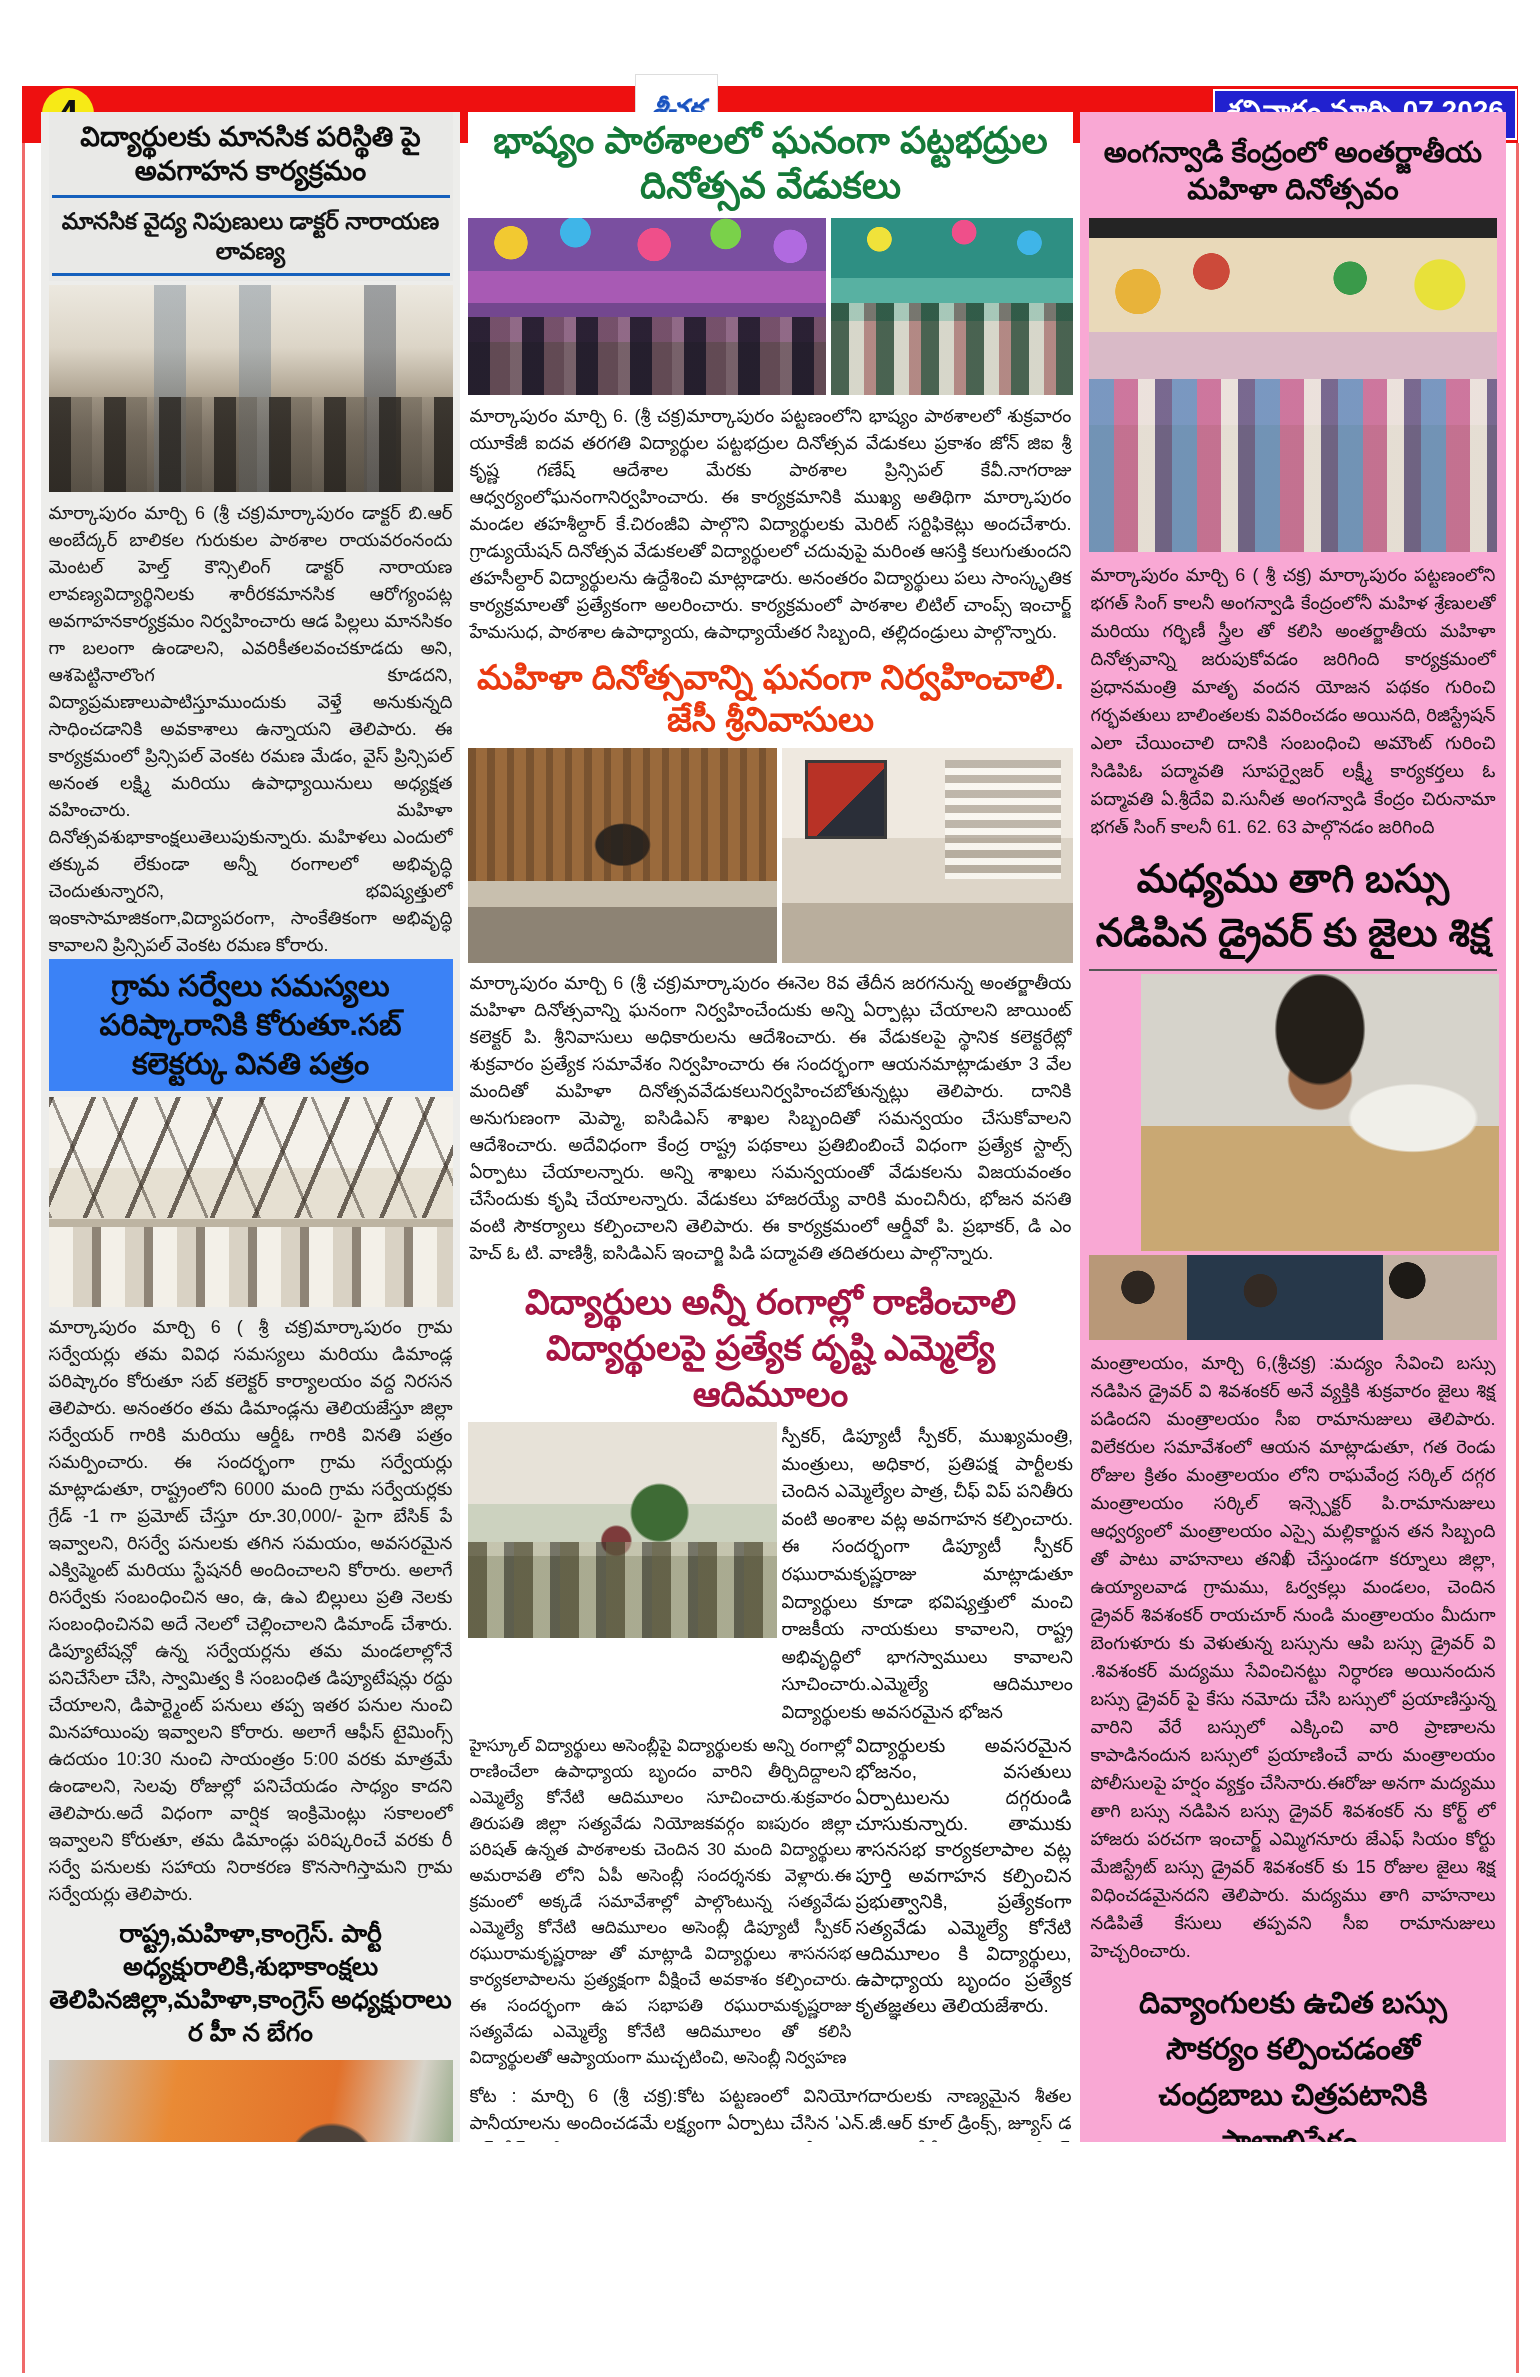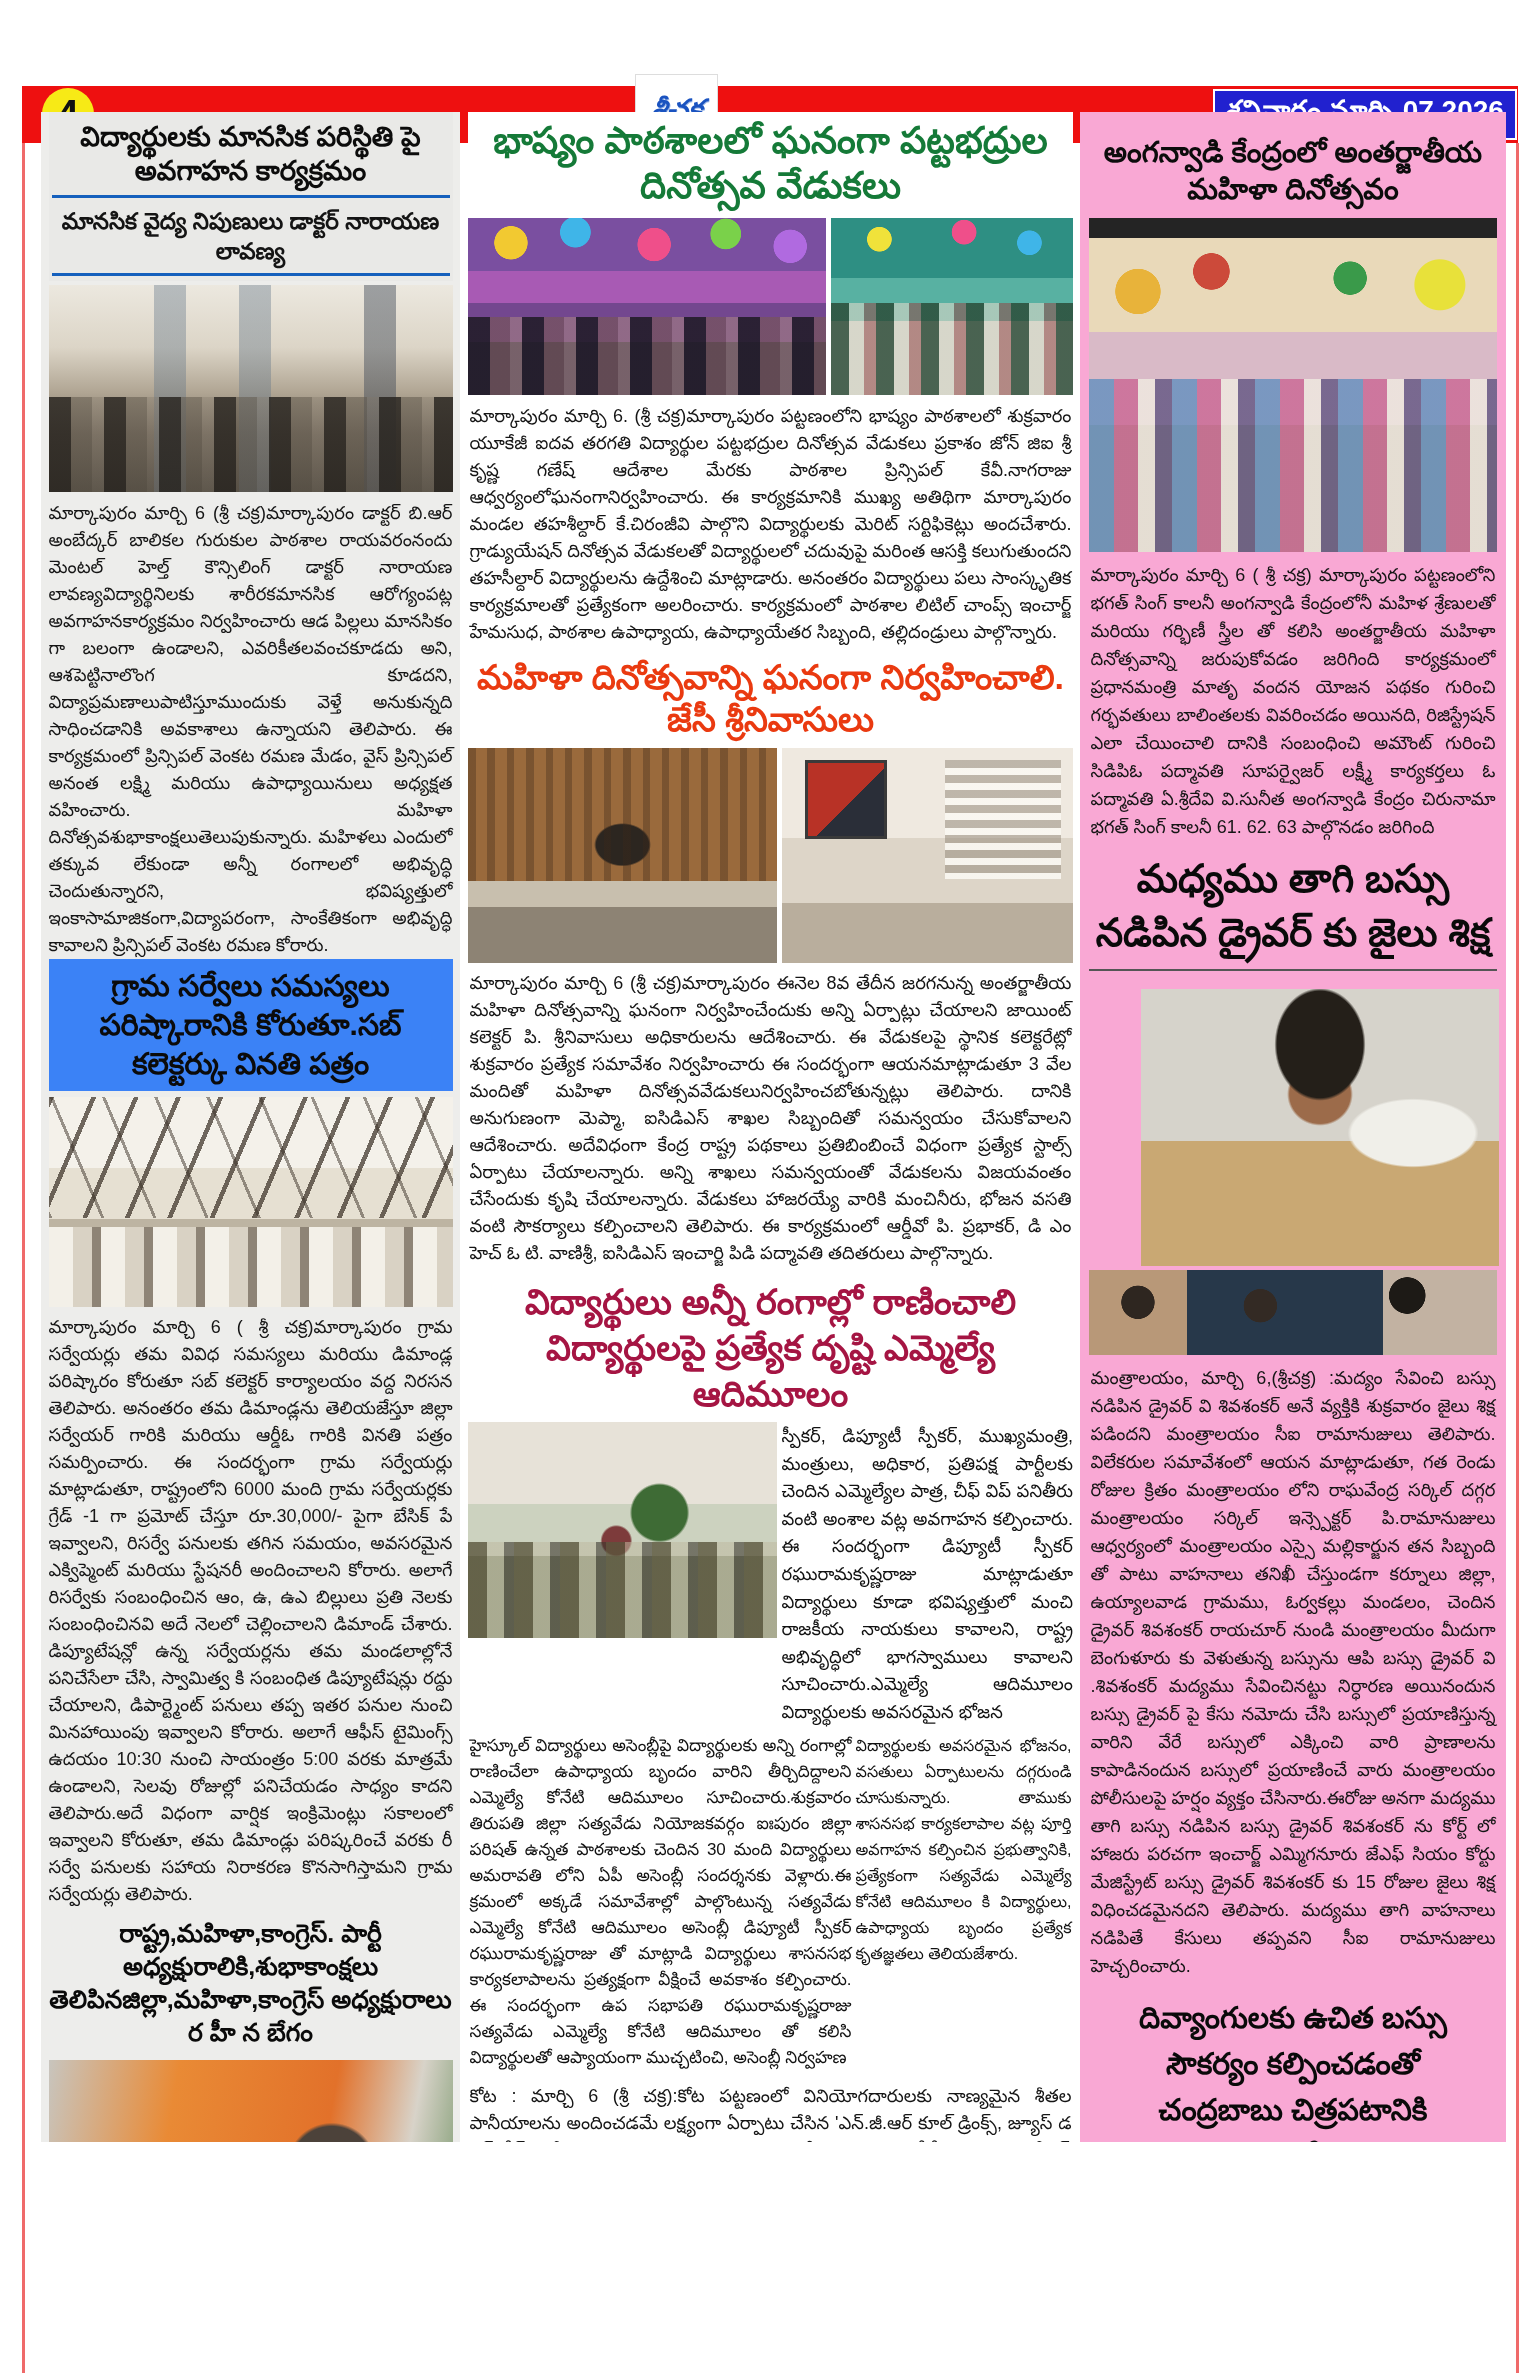--- a/index.html
+++ b/index.html
@@ -109,38 +109,38 @@
     background:
       radial-gradient(circle at 62% 42%, #3e6b35 0 12%, transparent 13%),
       radial-gradient(circle at 48% 55%, #7d3b3b 0 7%, transparent 8%),
       linear-gradient(180deg,#e7e2d8 0 38%,#ccd2bf 38% 62%,#90997e 62% 100%); }
   .p-students::after { content:""; position:absolute; left:0; right:0; bottom:0; height:44%;
     background:repeating-linear-gradient(90deg, rgba(90,85,60,.8) 0 19.4px, rgba(190,185,160,.55) 19.4px 36px, rgba(60,55,45,.6) 36px 46px); }
   .txt-beside { flex:1; font-size:18px; line-height:27.6px; text-align:justify; padding-top:1.5px; }
 
   .twocol { display:flex; gap:4px; padding:6px 1.5px 4.5px; }
   .twocol .tleft  { flex:0 0 382px; font-size:17px; line-height:26px; text-align:justify; }
-  .twocol .tright { flex:1; font-size:16px; line-height:26px; text-align:justify; }
+  .twocol .tright { flex:1; font-size:19px; line-height:26px; text-align:justify; }
 
   .h-blue { color:#2431b8; font-size:43px; line-height:61px; font-weight:800; text-align:center; padding:7.5px 0 4.5px; }
 
   
   .h-pink1 { font-size:29px; line-height:37px; font-weight:800; text-align:center; color:#0c0c0c; padding:12px 0 10.4px; }
   .p-anganwadi { height:334px;
     background:
       radial-gradient(circle at 12% 22%, #e8b33a 0 22.4px, transparent 23px),
       radial-gradient(circle at 30% 16%, #cc4a3a 0 18px, transparent 18.6px),
       radial-gradient(circle at 86% 20%, #e8e13a 0 25px, transparent 26px),
       radial-gradient(circle at 64% 18%, #3a9a4a 0 16.4px, transparent 17px),
       linear-gradient(180deg,#242424 0 6%,#e9d9b9 6% 34%,#d9bac7 34% 62%,#b8a89a 62% 100%); }
   .p-anganwadi::after { content:""; position:absolute; left:0; right:0; bottom:0; height:52%;
     background:repeating-linear-gradient(90deg, rgba(90,140,190,.75) 0 25px, rgba(200,90,140,.7) 25px 49px, rgba(240,235,225,.8) 49px 66px, rgba(80,70,120,.7) 66px 83px); }
   #col3 .body { font-size:18px; line-height:28px; padding:9px 1.5px 7.5px; }
   .h-pink2 { font-size:39px; line-height:54px; font-weight:800; text-align:center; color:#0a0a0a;
-             padding:3px 0 9px; border-bottom:2.2px solid #555; margin-bottom:18px; }
+             padding:3px 0 9px; border-bottom:2.2px solid #555; margin-bottom:3px; }
   .p-ci { height:277px; width:358px; margin:3px 0 4.5px 52px;
     background:
       radial-gradient(ellipse at 50% 20%, #241f19 0 17%, transparent 18%),
       radial-gradient(ellipse at 50% 38%, #9c6b4a 0 12%, transparent 13%),
       radial-gradient(ellipse at 76% 52%, #f0efe9 0 16%, transparent 17%),
       linear-gradient(180deg,#d6d3cb 0 55%,#c9a873 55% 100%); }
   .p-jail { height:85px;
     background:
       radial-gradient(circle at 12% 38%, #2e2620 0 16.4px, transparent 17px),
       radial-gradient(circle at 42% 42%, #332a24 0 16.4px, transparent 17px),

